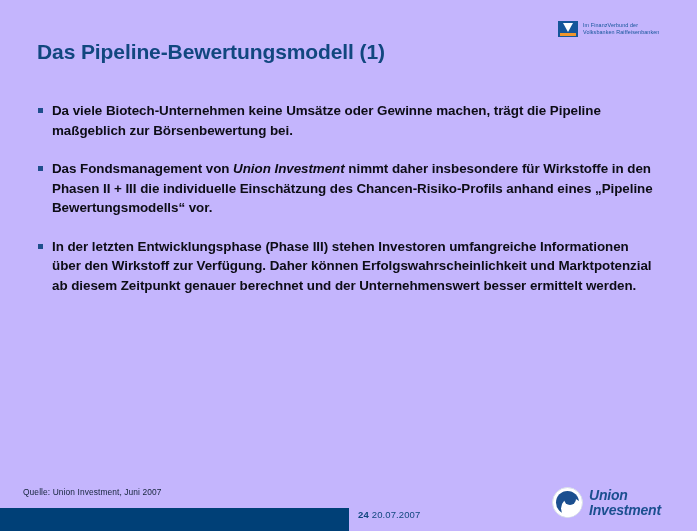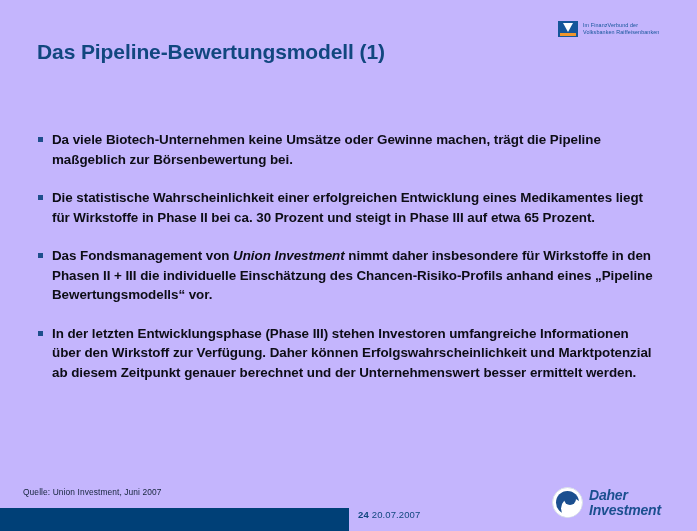--- a/index.html
+++ b/index.html
@@ -70,21 +70,20 @@
     color: #11477f;
     letter-spacing: -0.1px;
     white-space: nowrap;
   }
   
   #body {
     position: absolute;
     left: 38px;
     top: 101px;
     width: 615px;
-    margin-top: 29px;
   }
   .bullet {
     position: relative;
     padding-left: 14px;
     margin-bottom: 19px;
     color: #0d0d16;
     font-size: 13.4px;
     font-weight: bold;
     line-height: 19.5px;
     letter-spacing: -0.05px;
@@ -203,21 +202,21 @@
   <div id="slide-title">Das Pipeline-Bewertungsmodell (1)</div>
 
   <div id="body">
 
     <div class="bullet">
       <span class="marker"></span><span>Da viele Biotech-Unternehmen keine Umsätze oder Gewinne machen, trägt die Pipeline maßgeblich zur Börsenbewertung bei.</span>
     </div>
 
 
     <div class="bullet">
-      <span class="marker"></span><span>Die statistische Wahrscheinlichkeit einer erfolgreichen Entwicklung eines Medikamentes liegt für Wirkstoffe in Phase II bei ca. 30 Prozent und steigt in Phase III auf etwa 65 Prozent.</span>
+      <span class="marker"></span>
     </div>
 
     <div class="bullet">
       <span class="marker"></span><span>Das Fondsmanagement von </span><i>Union Investment</i><span> nimmt daher insbesondere für Wirkstoffe in den Phasen II + III die individuelle Einschätzung des Chancen-Risiko-Profils anhand eines „Pipeline Bewertungsmodells“ vor.</span>
     </div>
 
     <div class="bullet">
       <span class="marker"></span><span>In der letzten Entwicklungsphase (Phase III) stehen Investoren umfangreiche Informationen über den Wirkstoff zur Verfügung. Daher können Erfolgswahrscheinlichkeit und Marktpotenzial ab diesem Zeitpunkt genauer berechnet und der Unternehmenswert besser ermittelt werden.</span>
     </div>
 
@@ -232,18 +231,18 @@
     <span class="date">20.07.2007</span>
   </div>
 
   <div id="ui-logo">
     <span class="ui-mark">
       <span class="ring"></span>
       <span class="cut"></span>
       <span class="dot"></span>
     </span>
     <span class="ui-text">
-      <span>Daher</span><br>
+      <span>Union</span><br>
       <span>Investment</span>
     </span>
   </div>
 
 </div>
 
 </body></html>

